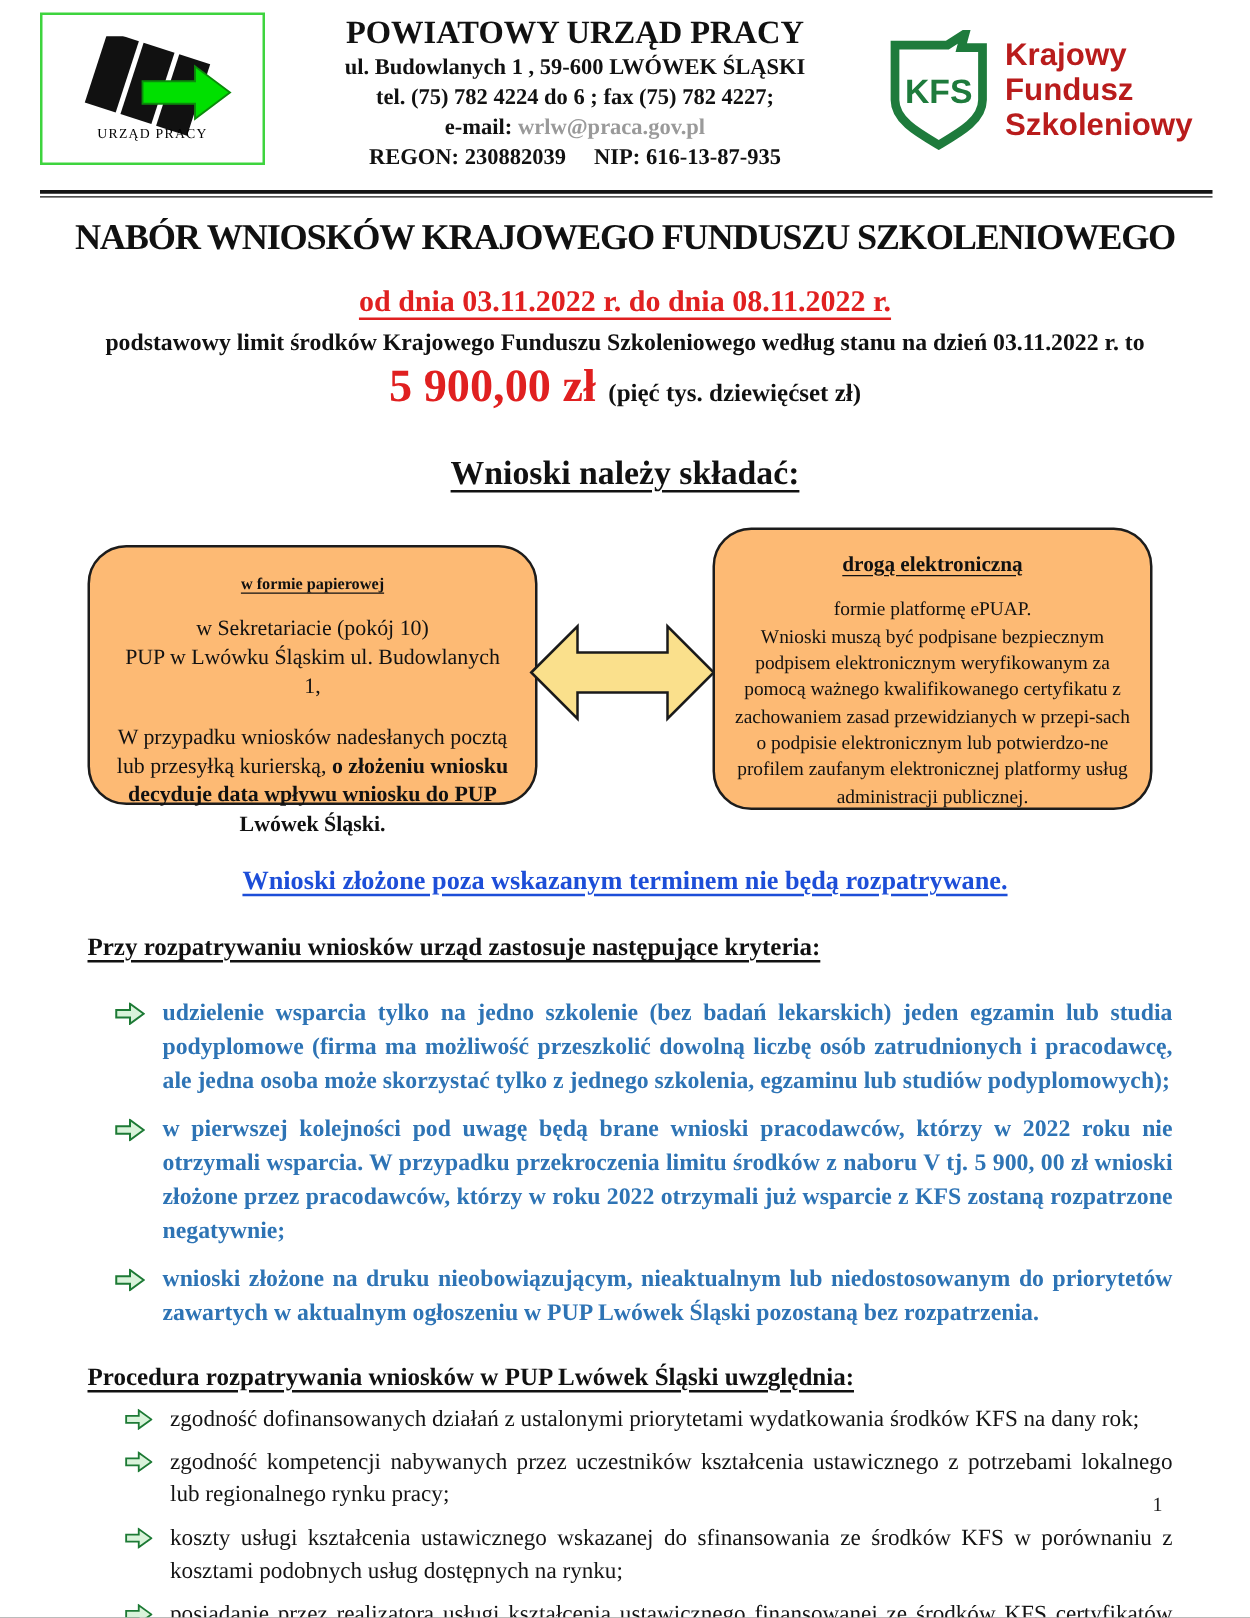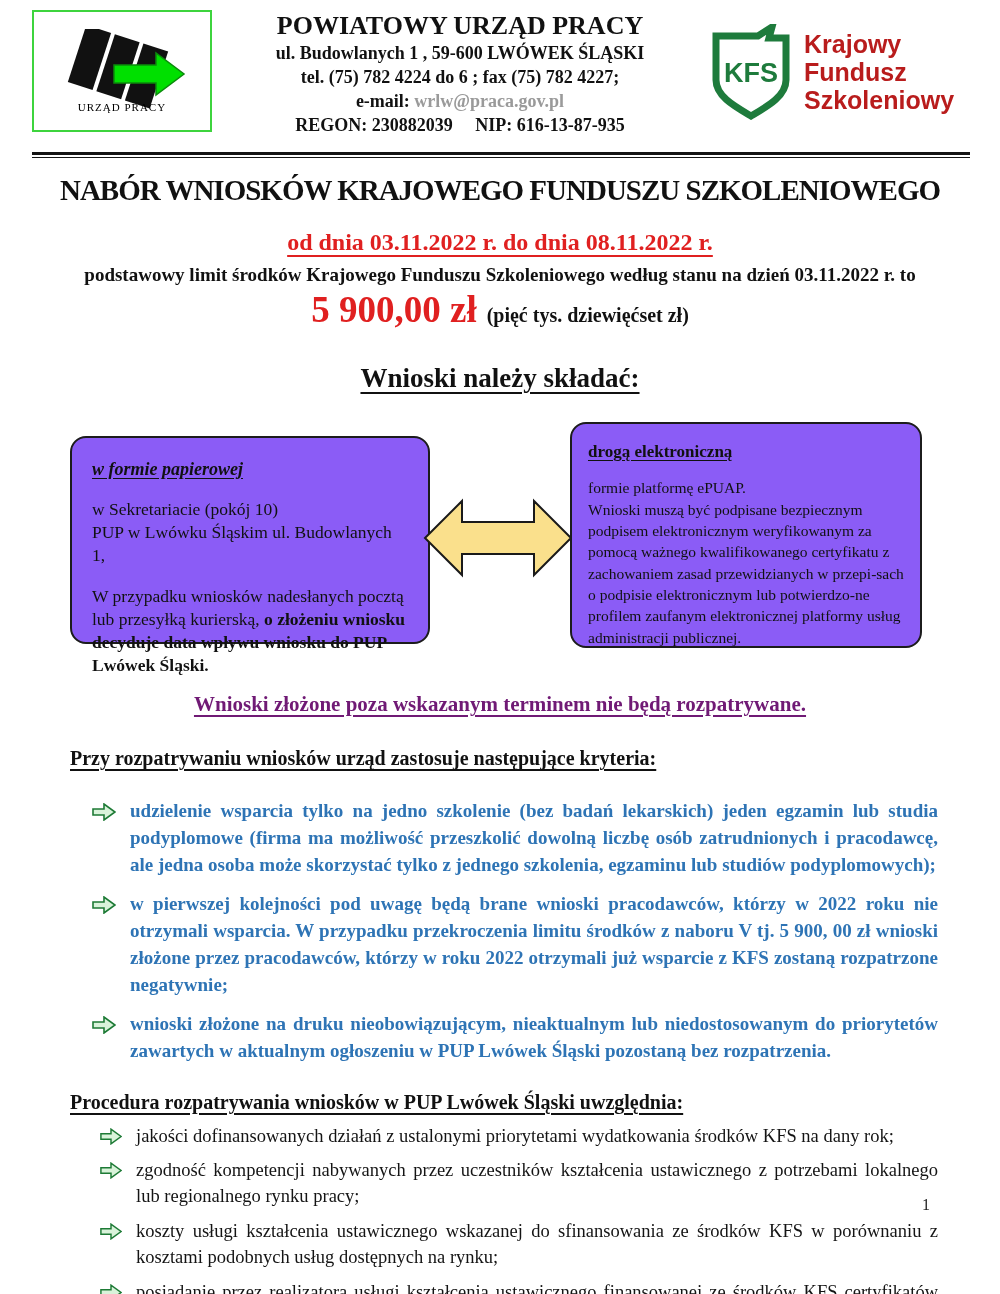--- a/index.html
+++ b/index.html
@@ -42,33 +42,33 @@
   .amount-row{text-align:center;margin-top:2px;}
   .amount{font-size:37px;font-weight:bold;color:#e02020;}
   .amount-words{font-size:20px;font-weight:bold;color:#111;margin-left:6px;}
   .submit-heading{
     text-align:center;font-size:27px;font-weight:bold;margin-top:32px;
     text-decoration:underline;text-underline-offset:5px;text-decoration-thickness:2px;
   }
   
   .boxes-row{position:relative;margin:28px 70px 0;height:232px;}
   .info-box{
-    position:absolute;background:#8b5cf6;border:2px solid #1c1c1c;border-radius:16px;
-    text-align:left;box-sizing:border-box;
+    position:absolute;background:#fdba74;border:2px solid #1c1c1c;border-radius:31px;
+    text-align:center;box-sizing:border-box;
   }
   .paper-box{left:0;top:14px;width:360px;height:208px;padding:20px 20px;font-size:17.5px;line-height:1.32;}
   .electronic-box{left:500px;top:0;width:352px;height:226px;padding:16px 16px;font-size:15.5px;line-height:1.38;}
   .box-title{font-weight:bold;text-decoration:underline;text-underline-offset:3px;}
-  .paper-box .box-title{font-size:18px;margin-bottom:16px;font-style:italic;}
+  .paper-box .box-title{font-size:13px;margin-bottom:16px;}
   .electronic-box .box-title{font-size:17px;margin-bottom:14px;}
   .box-gap{height:18px;}
   .mid-arrow{position:absolute;left:352px;top:66px;}
   
   .warning-line{
-    text-align:center;font-size:21px;font-weight:bold;color:#701a75;margin-top:38px;
+    text-align:center;font-size:21px;font-weight:bold;color:#1d4ed8;margin-top:38px;
     text-decoration:underline;text-underline-offset:4px;text-decoration-thickness:2px;
   }
   .criteria-heading{
     margin:30px 60px 0 70px;font-size:20px;font-weight:bold;
     text-decoration:underline;text-underline-offset:4px;text-decoration-thickness:2px;
   }
   ul.bullet-list{list-style:none;margin:0;padding:0;}
   ul.criteria-list{margin:28px 62px 0 92px;}
   ul.criteria-list li{
     position:relative;padding-left:38px;text-align:justify;
@@ -199,21 +199,21 @@
 
   <div class="procedure-heading">Procedura rozpatrywania wniosków w PUP Lwówek Śląski uwzględnia:</div>
 
   <ul class="bullet-list procedure-list">
     <li>
       <span class="bullet-icon">
         <svg width="22" height="17" viewBox="0 0 24 18">
             <polygon points="1,6 12,6 12,1 23,9 12,17 12,12 1,12" fill="#d9f3da" stroke="#1d7a35" stroke-width="1.6"></polygon>
           </svg>
       </span>
-      <span>jakości dofinansowanych działań z ustalonymi priorytetami wydatkowania środków KFS na dany rok;</span>
+      <span>zgodność dofinansowanych działań z ustalonymi priorytetami wydatkowania środków KFS na dany rok;</span>
     </li>
     <li>
       <span class="bullet-icon">
         <svg width="22" height="17" viewBox="0 0 24 18">
             <polygon points="1,6 12,6 12,1 23,9 12,17 12,12 1,12" fill="#d9f3da" stroke="#1d7a35" stroke-width="1.6"></polygon>
           </svg>
       </span>
       <span>zgodność kompetencji nabywanych przez uczestników kształcenia ustawicznego z potrzebami lokalnego lub regionalnego rynku pracy;</span>
     </li>
     <li>

